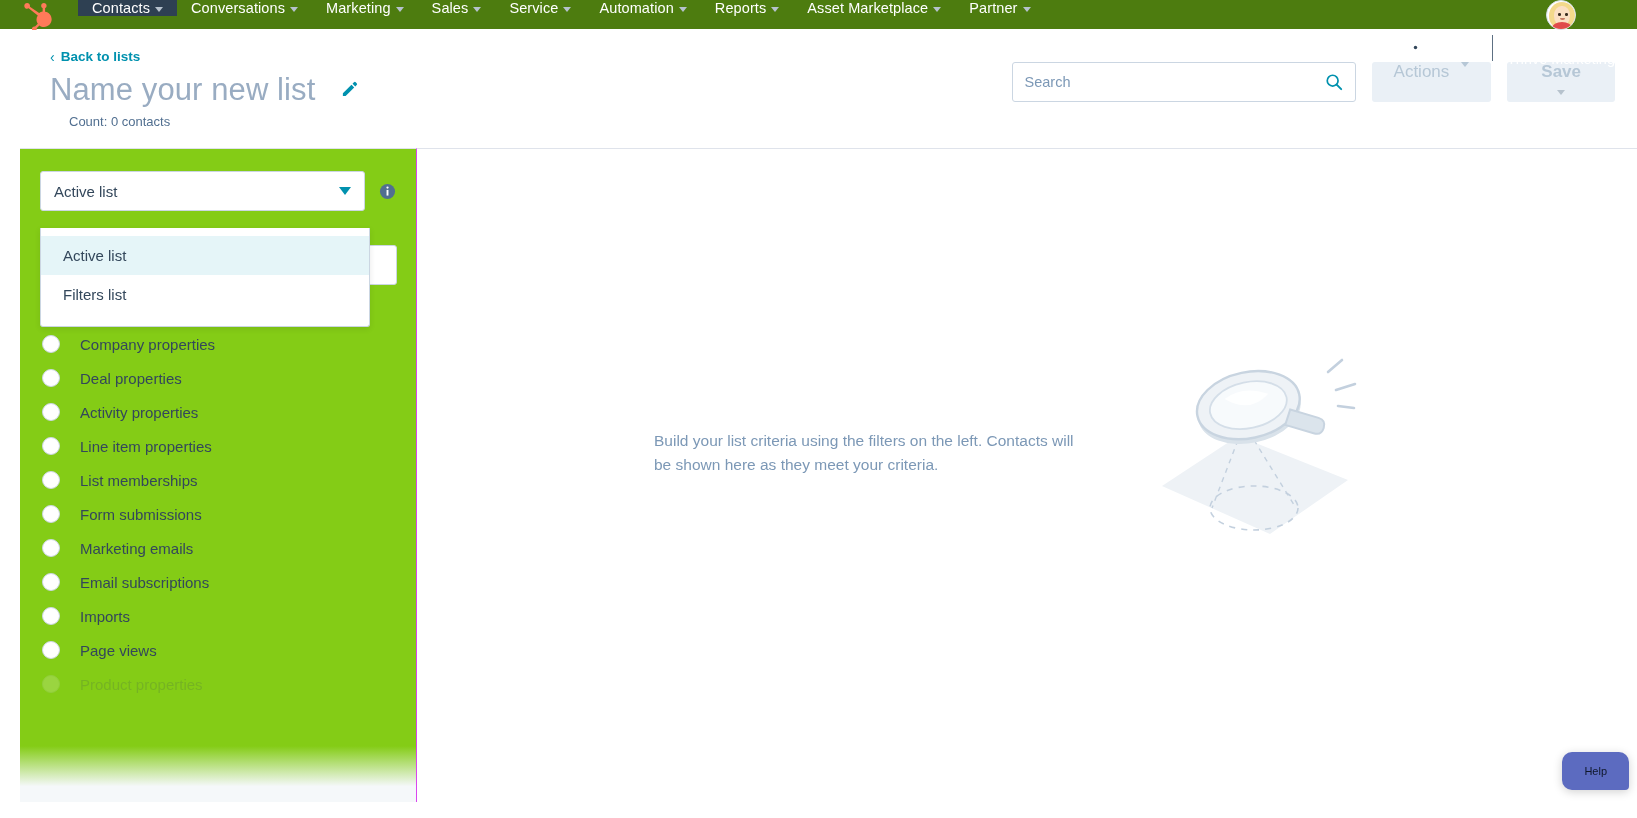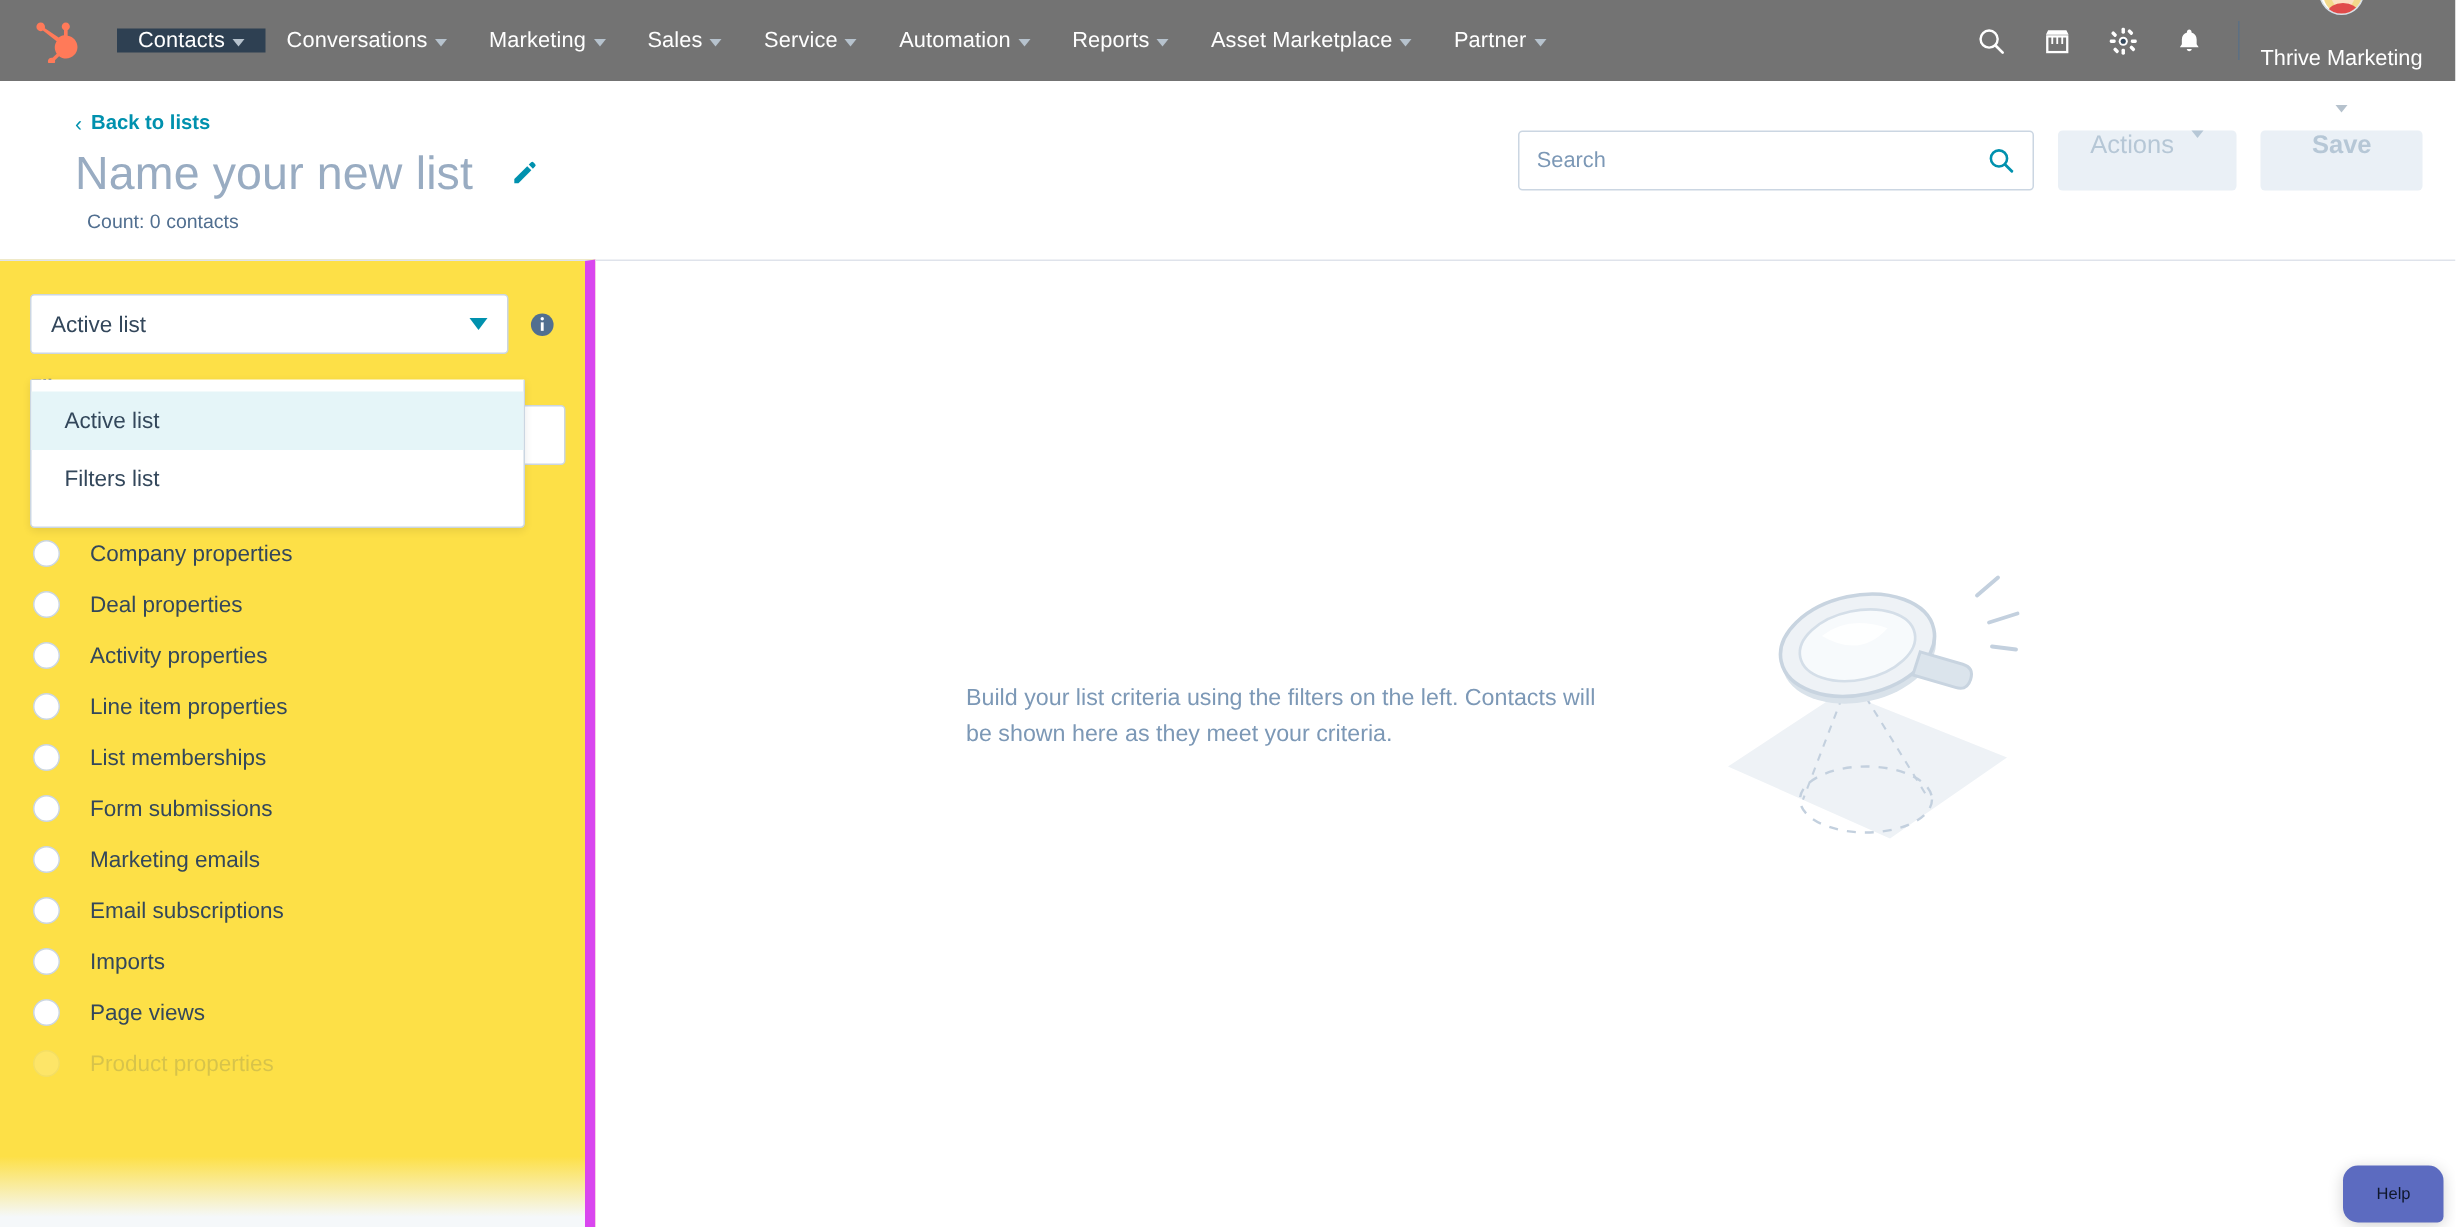--- a/index.html
+++ b/index.html
@@ -4,22 +4,22 @@
 <style>
   * { box-sizing: border-box; margin: 0; padding: 0; }
   html, body {
     width: 1637px; height: 818px;
     font-family: "Liberation Sans", sans-serif;
     background: #fff; overflow: hidden;
   }
 
   
   .topnav {
-    height: 54px; background: #737373;
-    display: flex; align-items: center;
+    height: 29px; background: #4d7c0f;
+    display: flex; align-items: flex-start;
     position: relative; z-index: 60;
   }
   .logo-wrap {
     width: 78px; display: flex; align-items: center; justify-content: center;
     flex: 0 0 78px;
   }
   .logo-mark { width: 30px; height: 30px; display: block; }
   .nav-items { display: flex; align-items: stretch; }
   .nav-item {
     display: flex; align-items: center; gap: 5px;
@@ -90,21 +90,21 @@
   .back-chevron { font-size: 14px; font-weight: normal; line-height: 1; }
   .header-row { display: flex; align-items: flex-start; margin-top: 7px; }
   .title-block { display: flex; flex-direction: column; }
   .title-line { display: flex; align-items: center; gap: 26px; }
   .list-title {
     font-size: 31px; color: #99acc2; font-weight: normal;
     letter-spacing: .1px; line-height: 1.1;
   }
   .edit-pencil { cursor: pointer; display: flex; align-items: center; }
   .count-text {
-    font-size: 13px; color: #516f90; margin-top: 7px; margin-left: 8px;
+    font-size: 13px; color: #516f90; margin-top: 7px; margin-left: 19px;
   }
   .header-actions {
     position: absolute; right: 22px; top: 33px;
     display: flex; align-items: center; gap: 16px;
   }
   .search-box {
     width: 344px; height: 40px; border: 1px solid #cbd6e2;
     border-radius: 3px; background: #fff;
     display: flex; align-items: center; padding: 0 12px;
   }
@@ -124,23 +124,23 @@
   .caret-sm {
     width: 0; height: 0; border-left: 4px solid transparent;
     border-right: 4px solid transparent; border-top: 5px solid #b6c7d6;
   }
 
   
   .body-split { display: flex; height: calc(818px - 45px - 119px); }
 
   
   .sidebar {
-    width: 397px; flex: 0 0 397px; background: #fde047;
-    border-right: 7px solid #d946ef; border-top: 1px solid #dfe3eb;
-    position: relative; overflow: hidden;
+    width: 397px; flex: 0 0 397px; background: #84cc16;
+    border-right: 1px solid #d946ef; border-top: 1px solid #dfe3eb;
+    position: relative; overflow: hidden; margin-left: 20px;
   }
   .type-row {
     display: flex; align-items: center; gap: 14px;
     padding: 22px 20px 0 20px; position: relative; z-index: 40;
   }
   .type-select {
     width: 330px; height: 40px; background: #fff;
     border: 1px solid #cbd6e2; border-radius: 3px;
     display: flex; align-items: center; justify-content: space-between;
     padding: 0 13px; font-size: 15px; color: #33475b; cursor: pointer;

